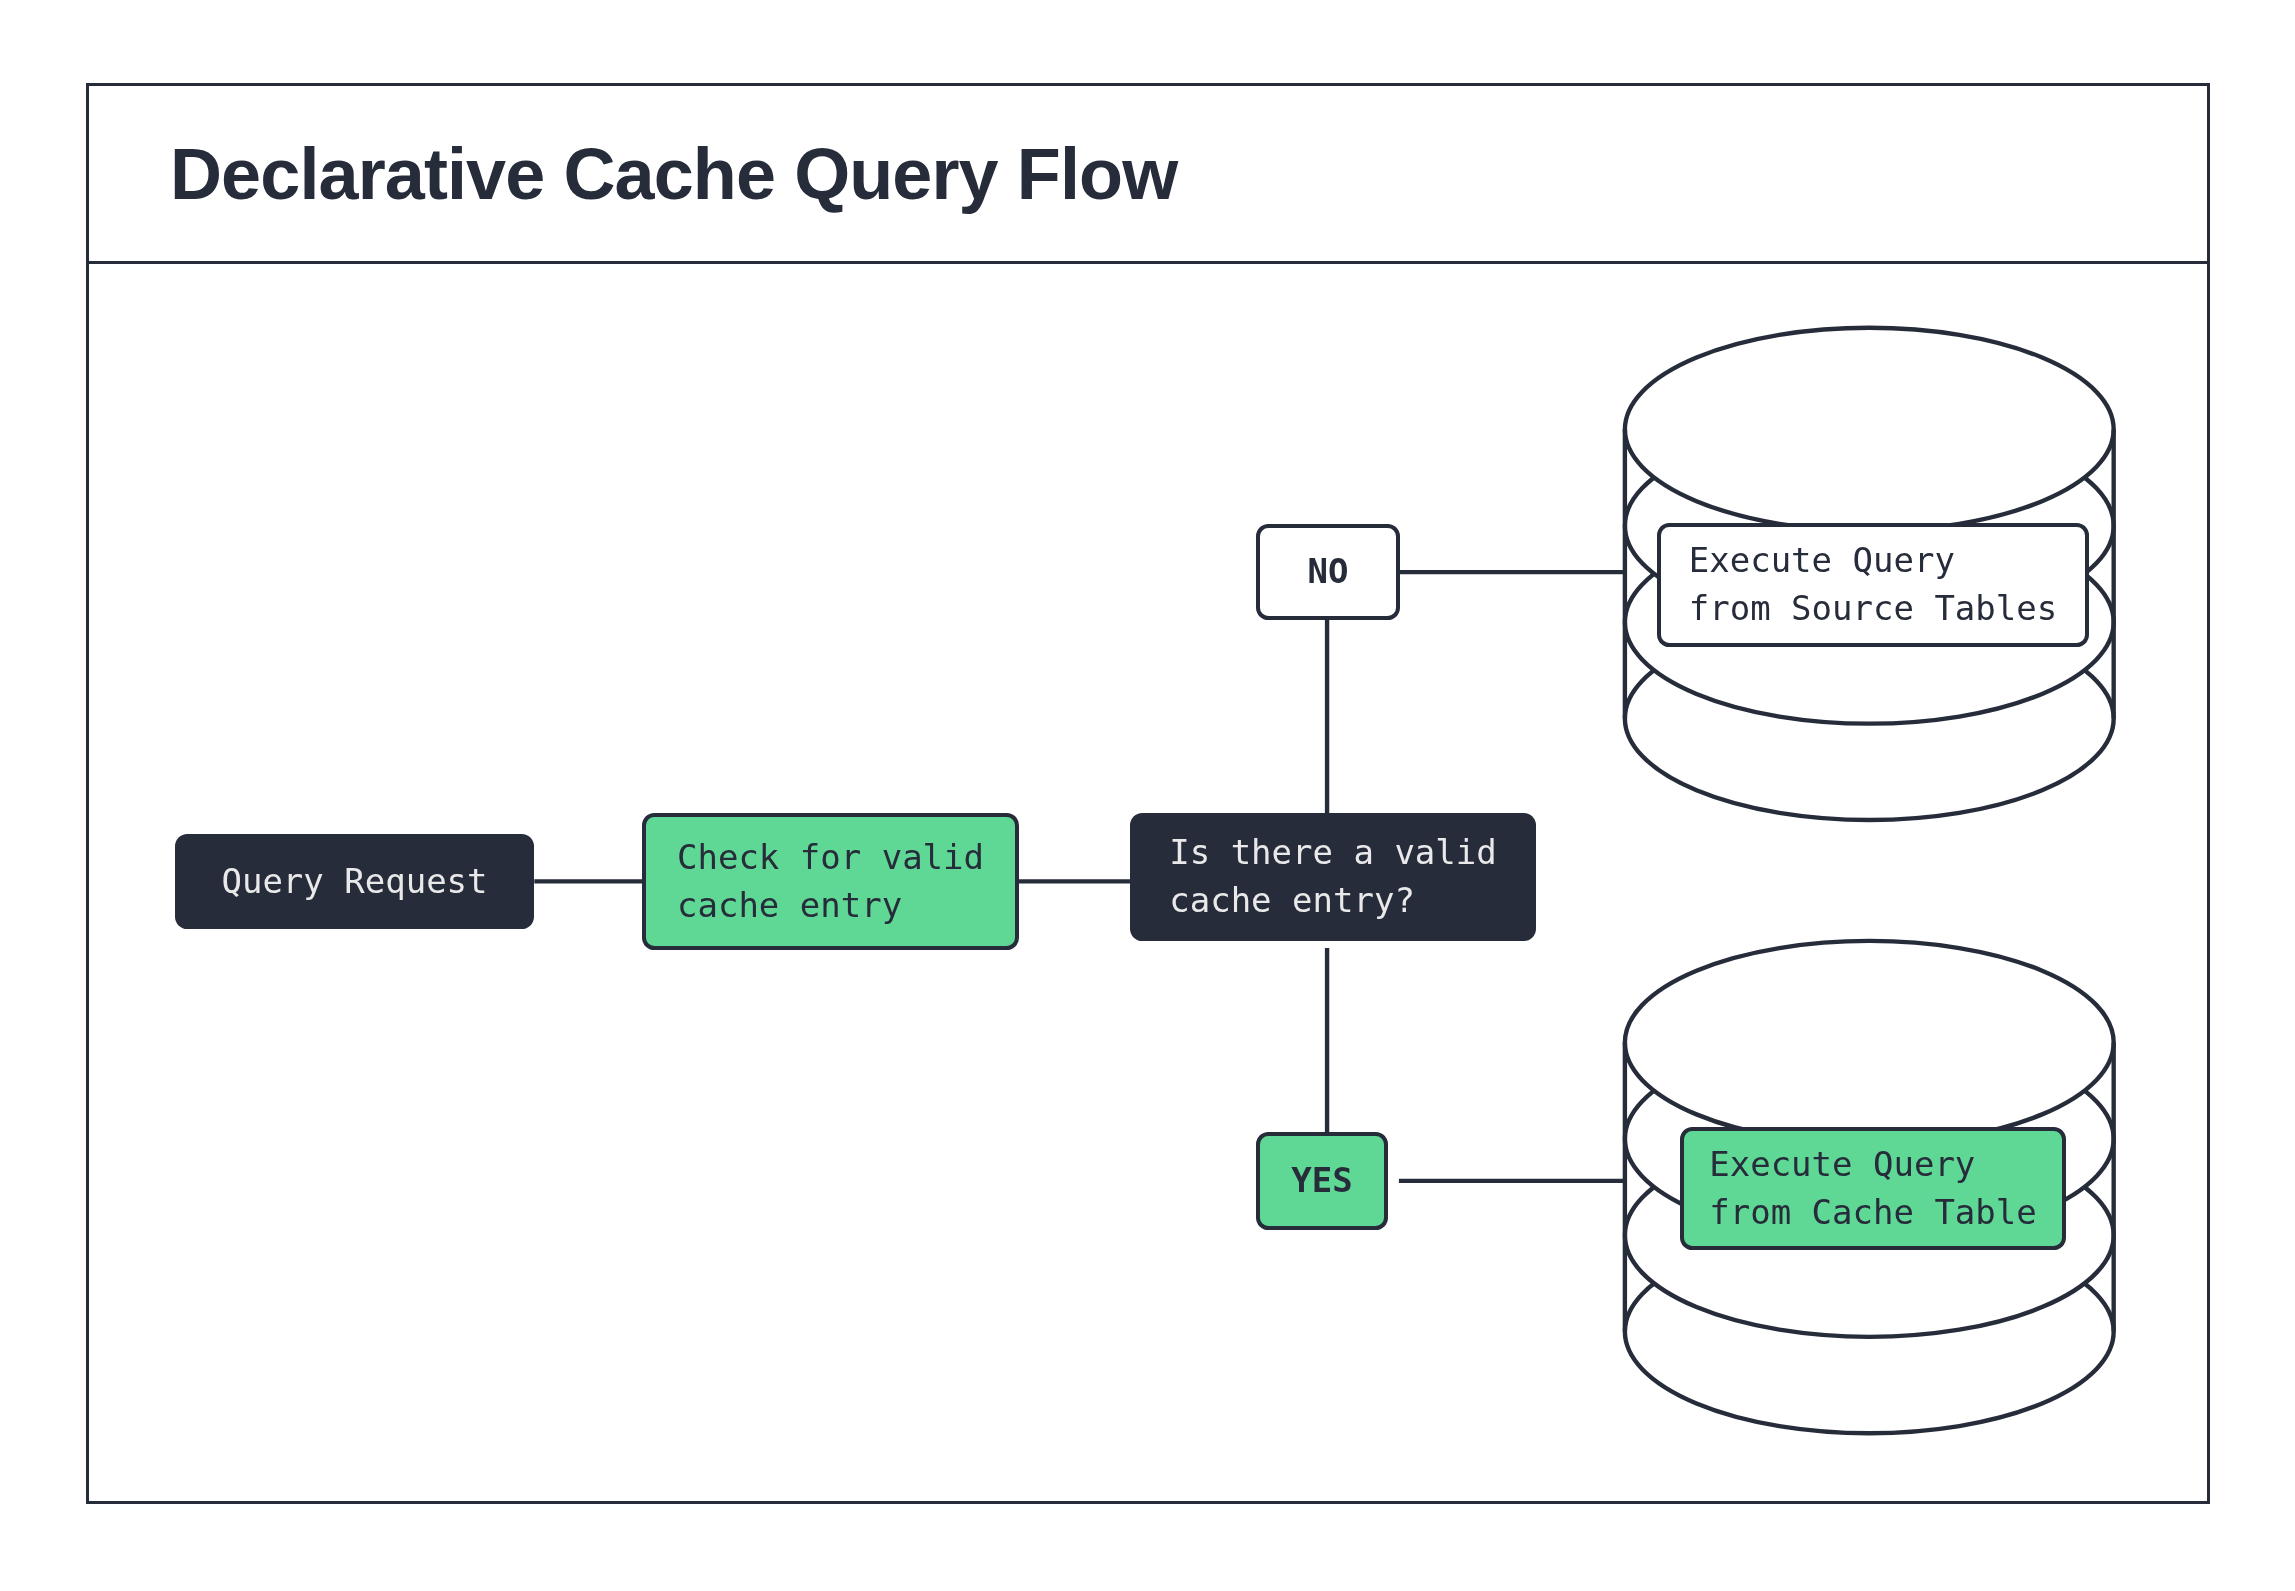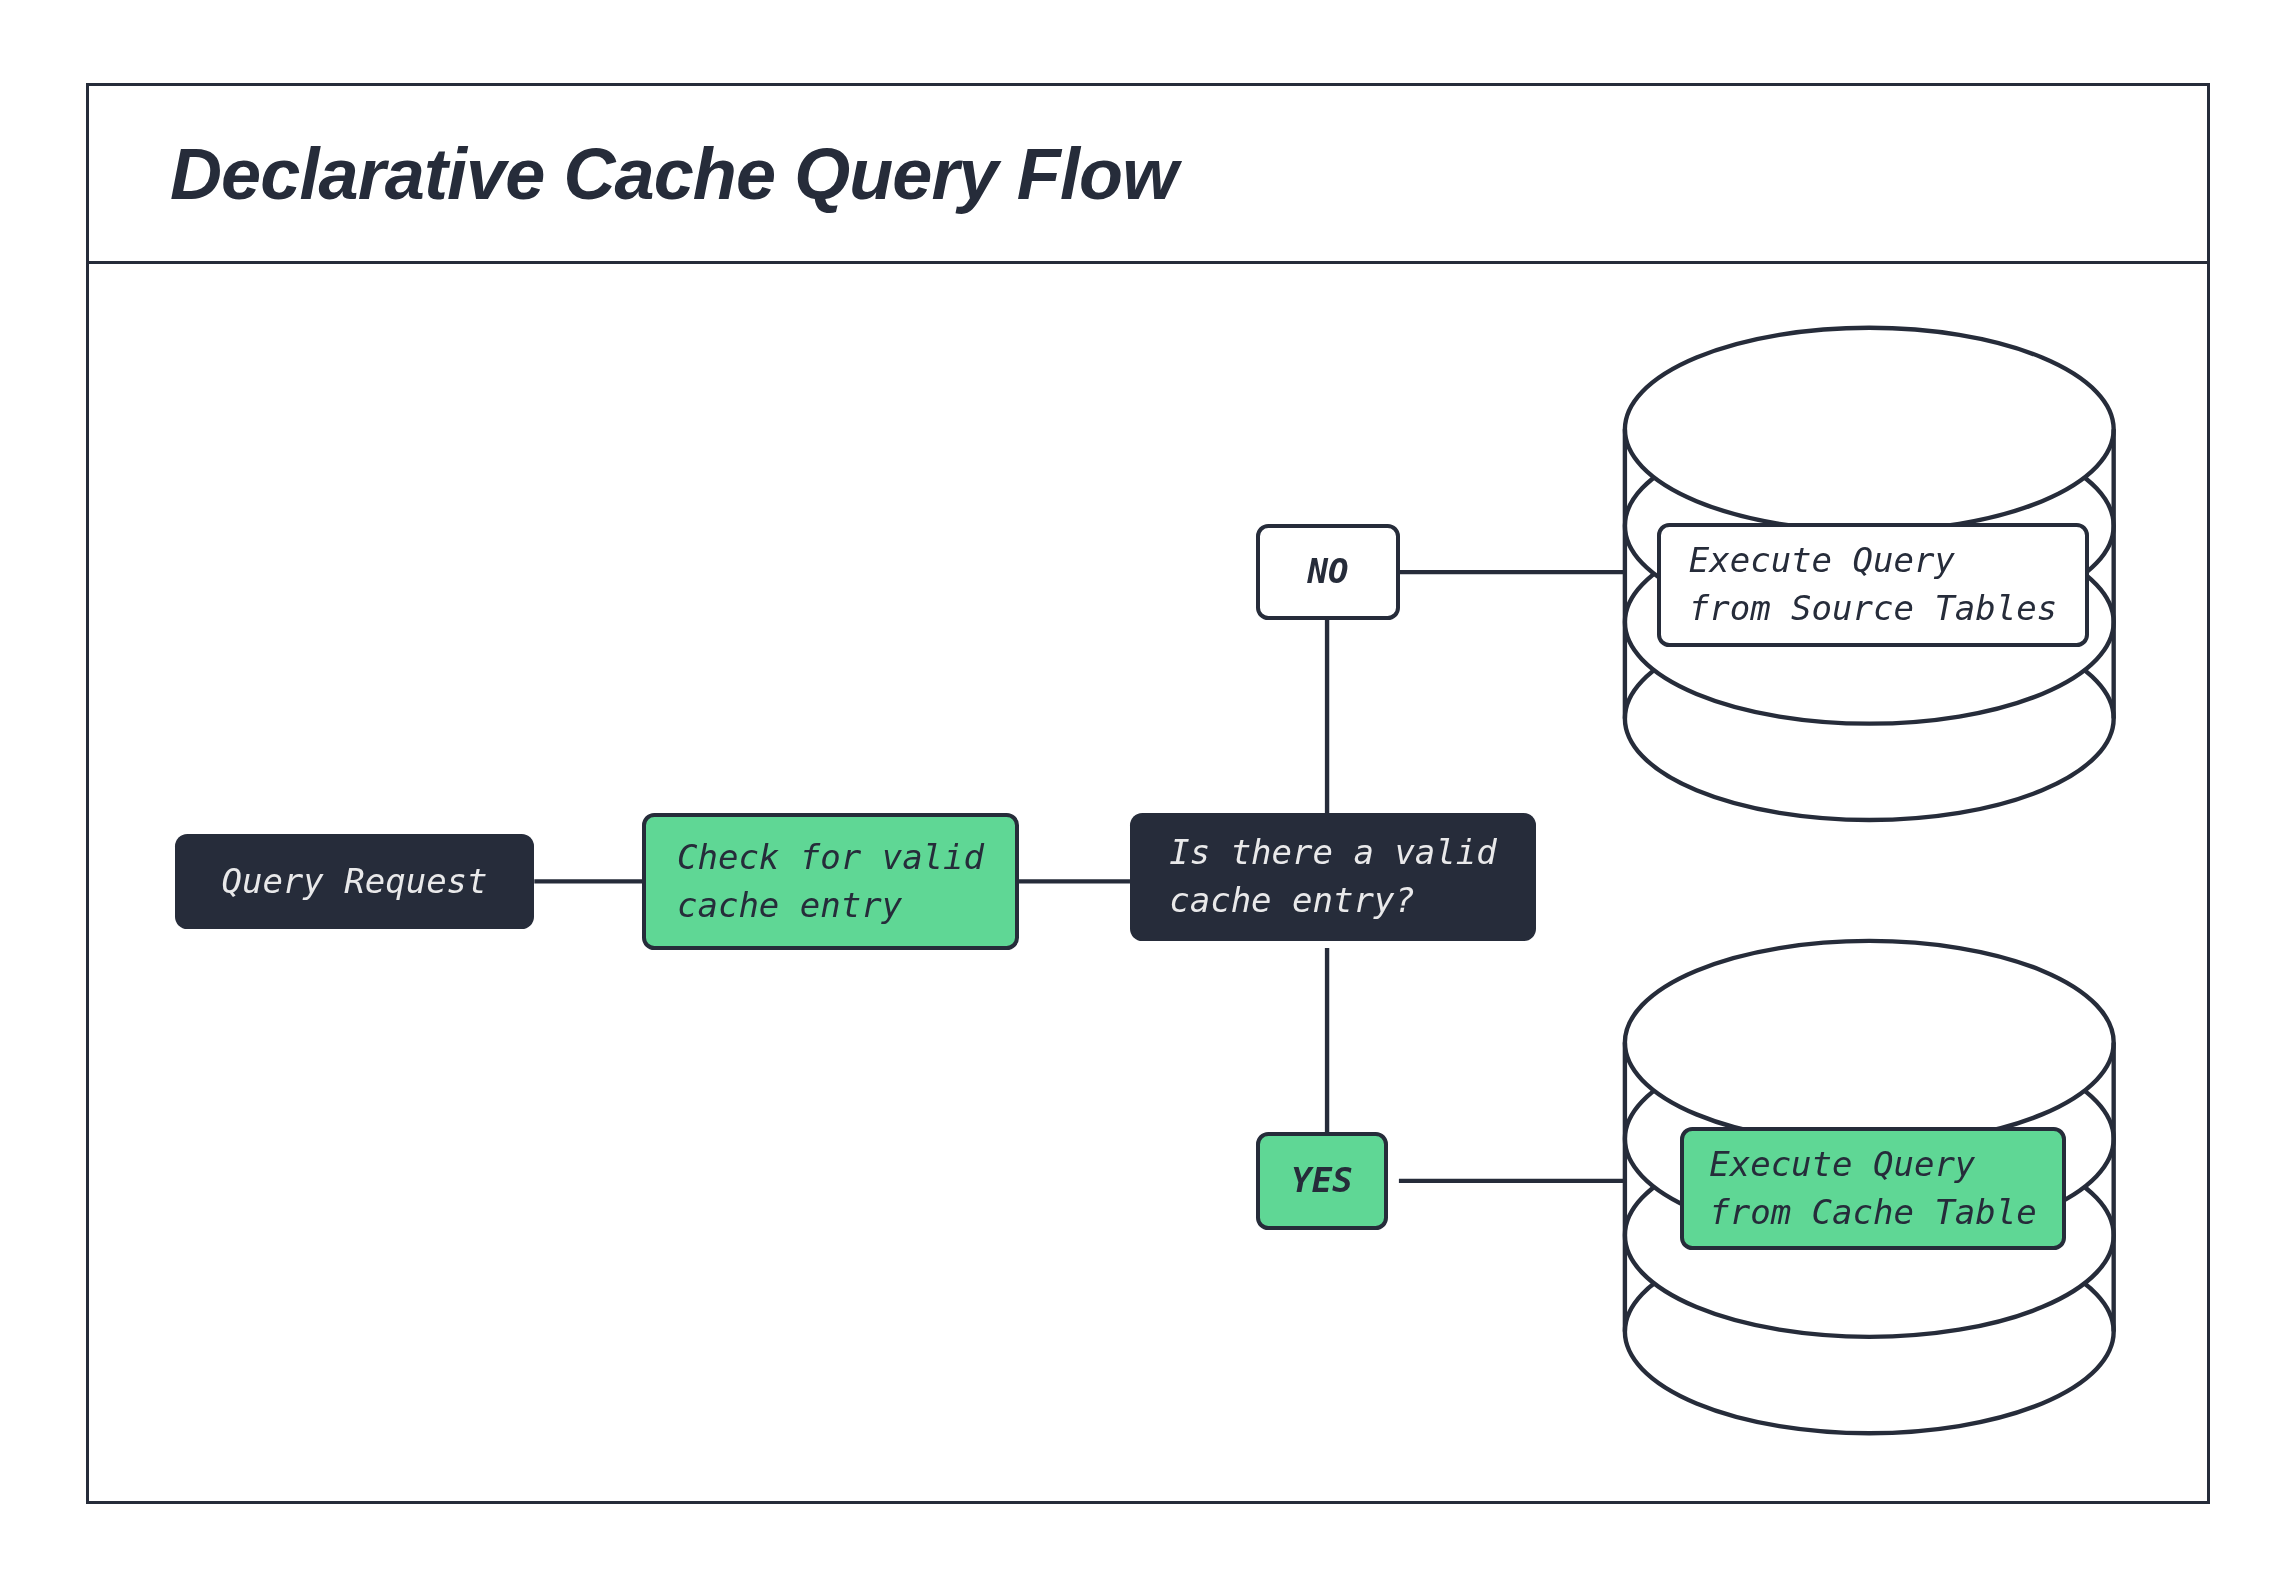--- a/index.html
+++ b/index.html
@@ -4,21 +4,20 @@
 <style>
   html, body { margin: 0; padding: 0; background: #ffffff; }
   .canvas {
     position: relative;
     width: 2295px;
     height: 1591px;
     background: #ffffff;
     font-family: "DejaVu Sans Mono", monospace;
     color: #262c3a;
     overflow: hidden;
-    font-style: italic;
   }
   .frame {
     position: absolute;
     left: 86px; top: 83px;
     width: 2124px; height: 1421px;
     border: 3.5px solid #262c3a;
     box-sizing: border-box;
     background: transparent;
   }
   .titlebar {

